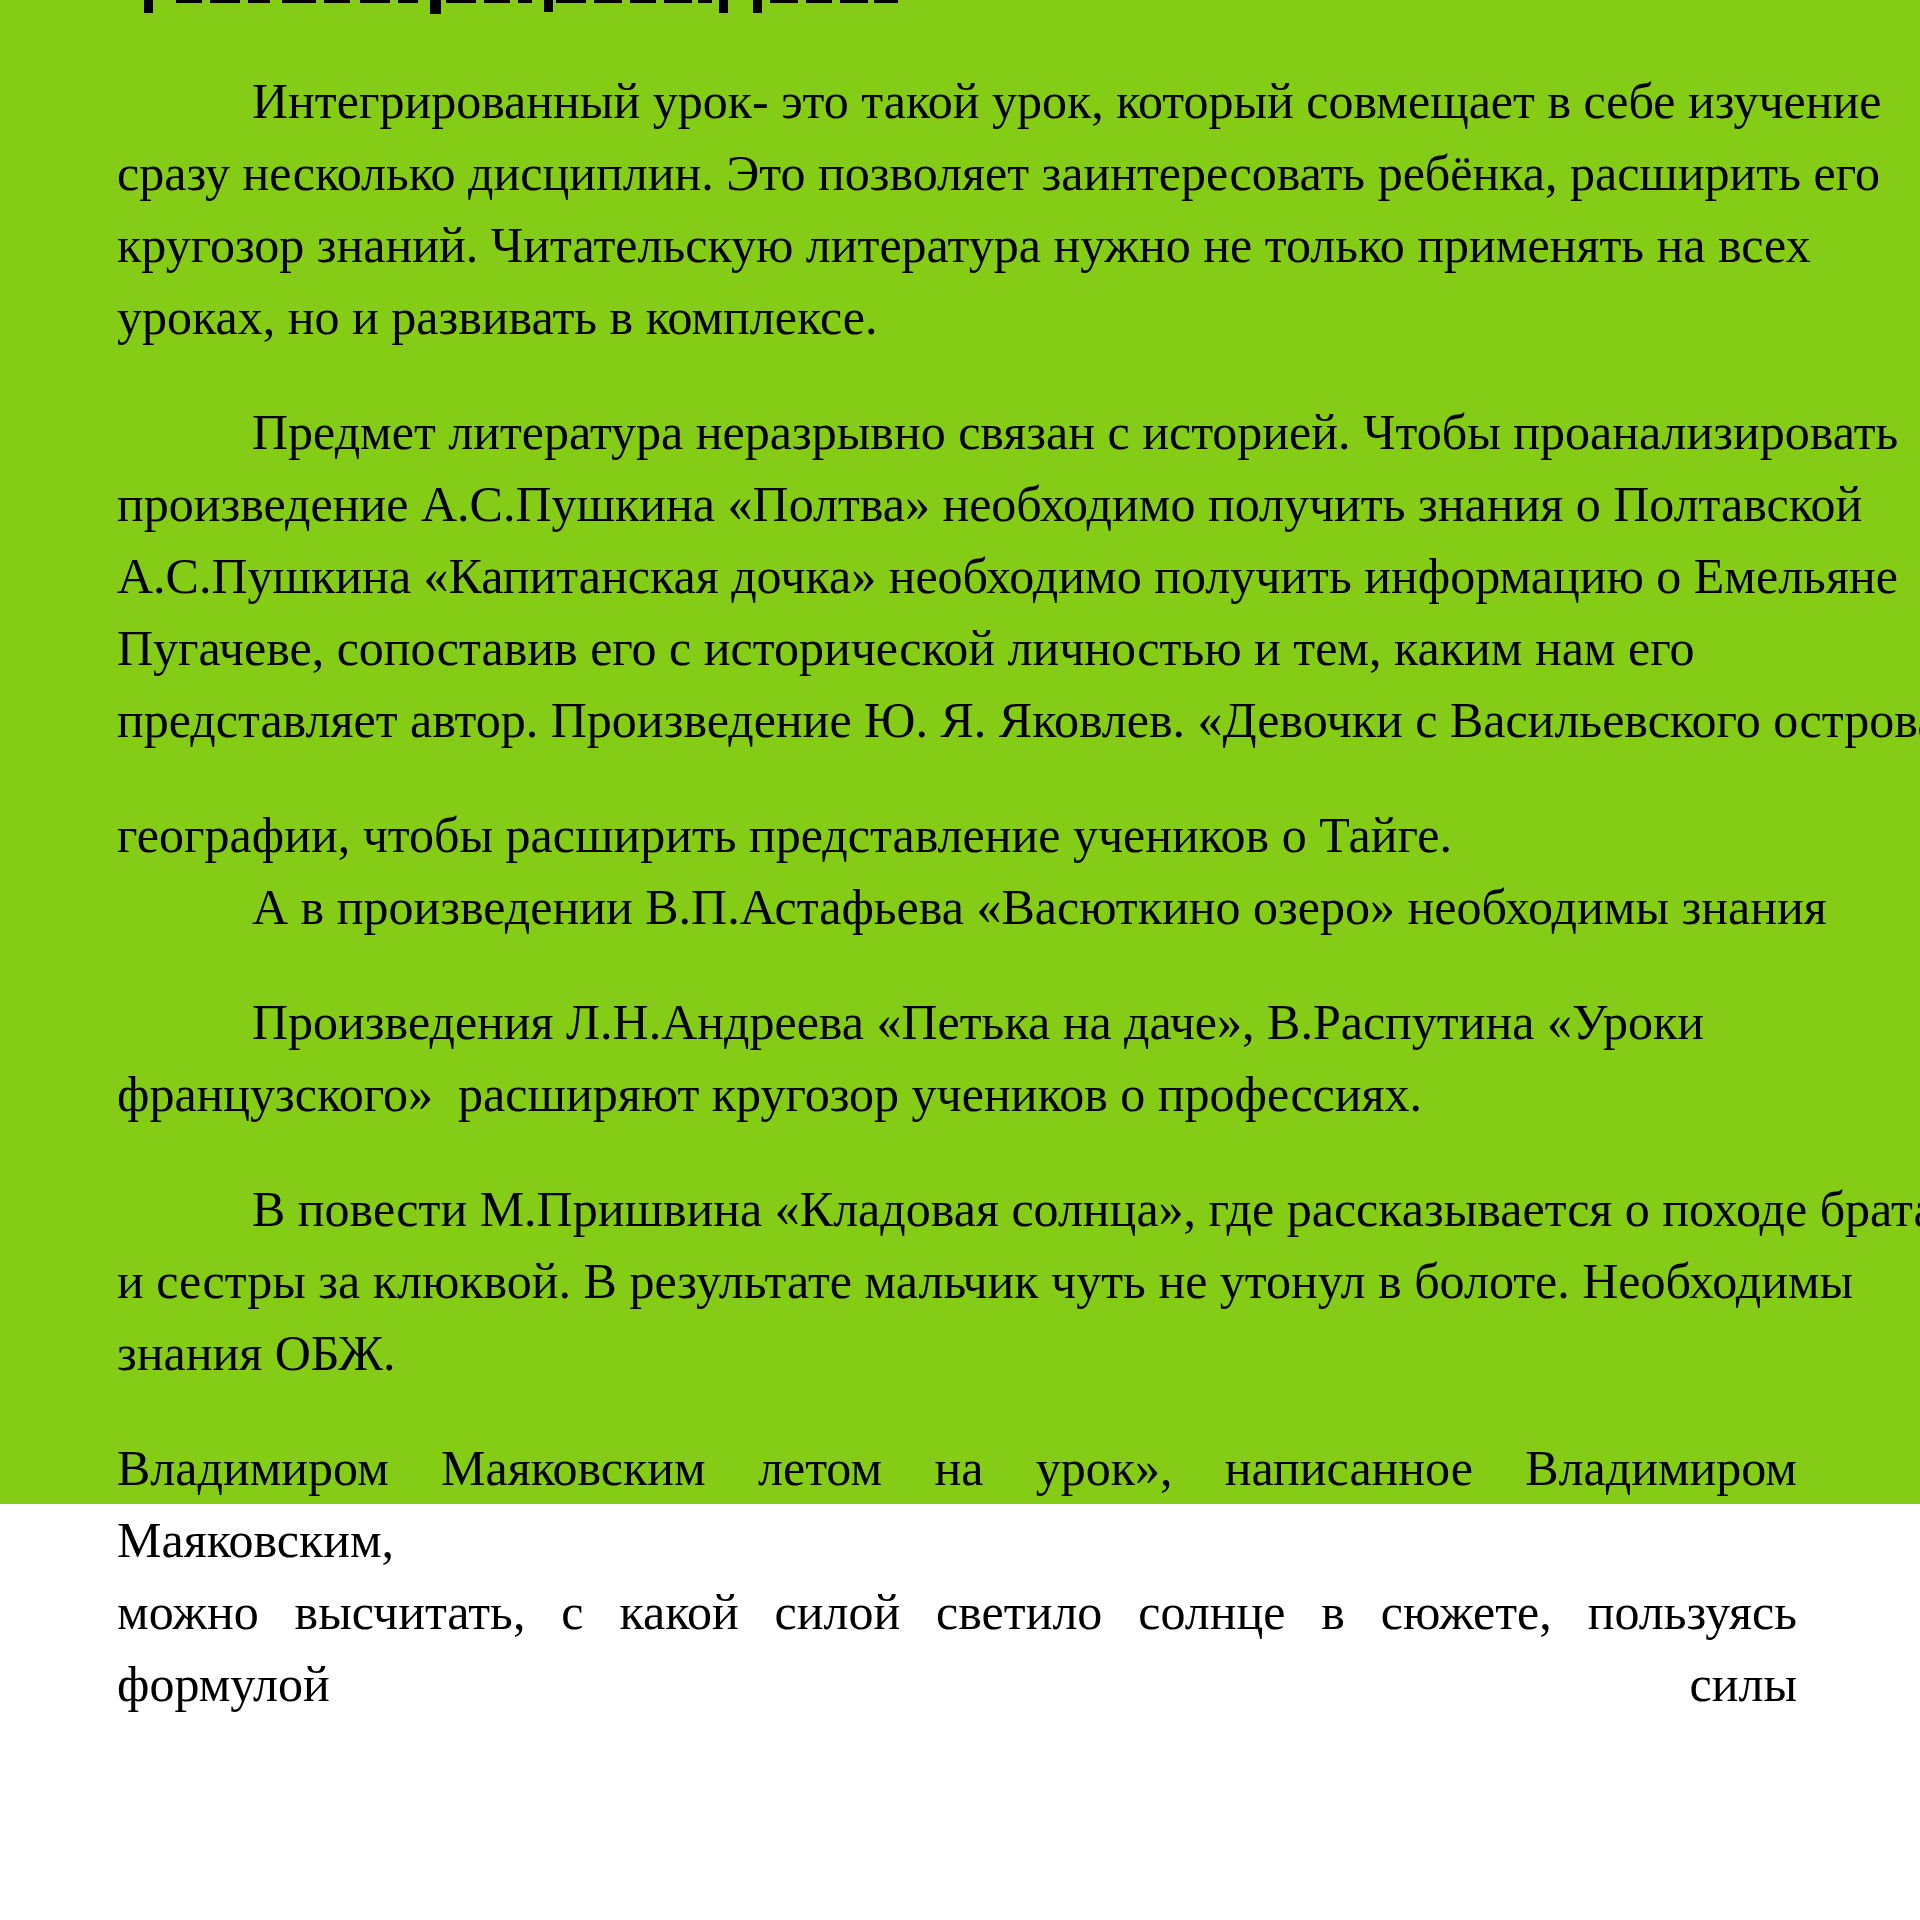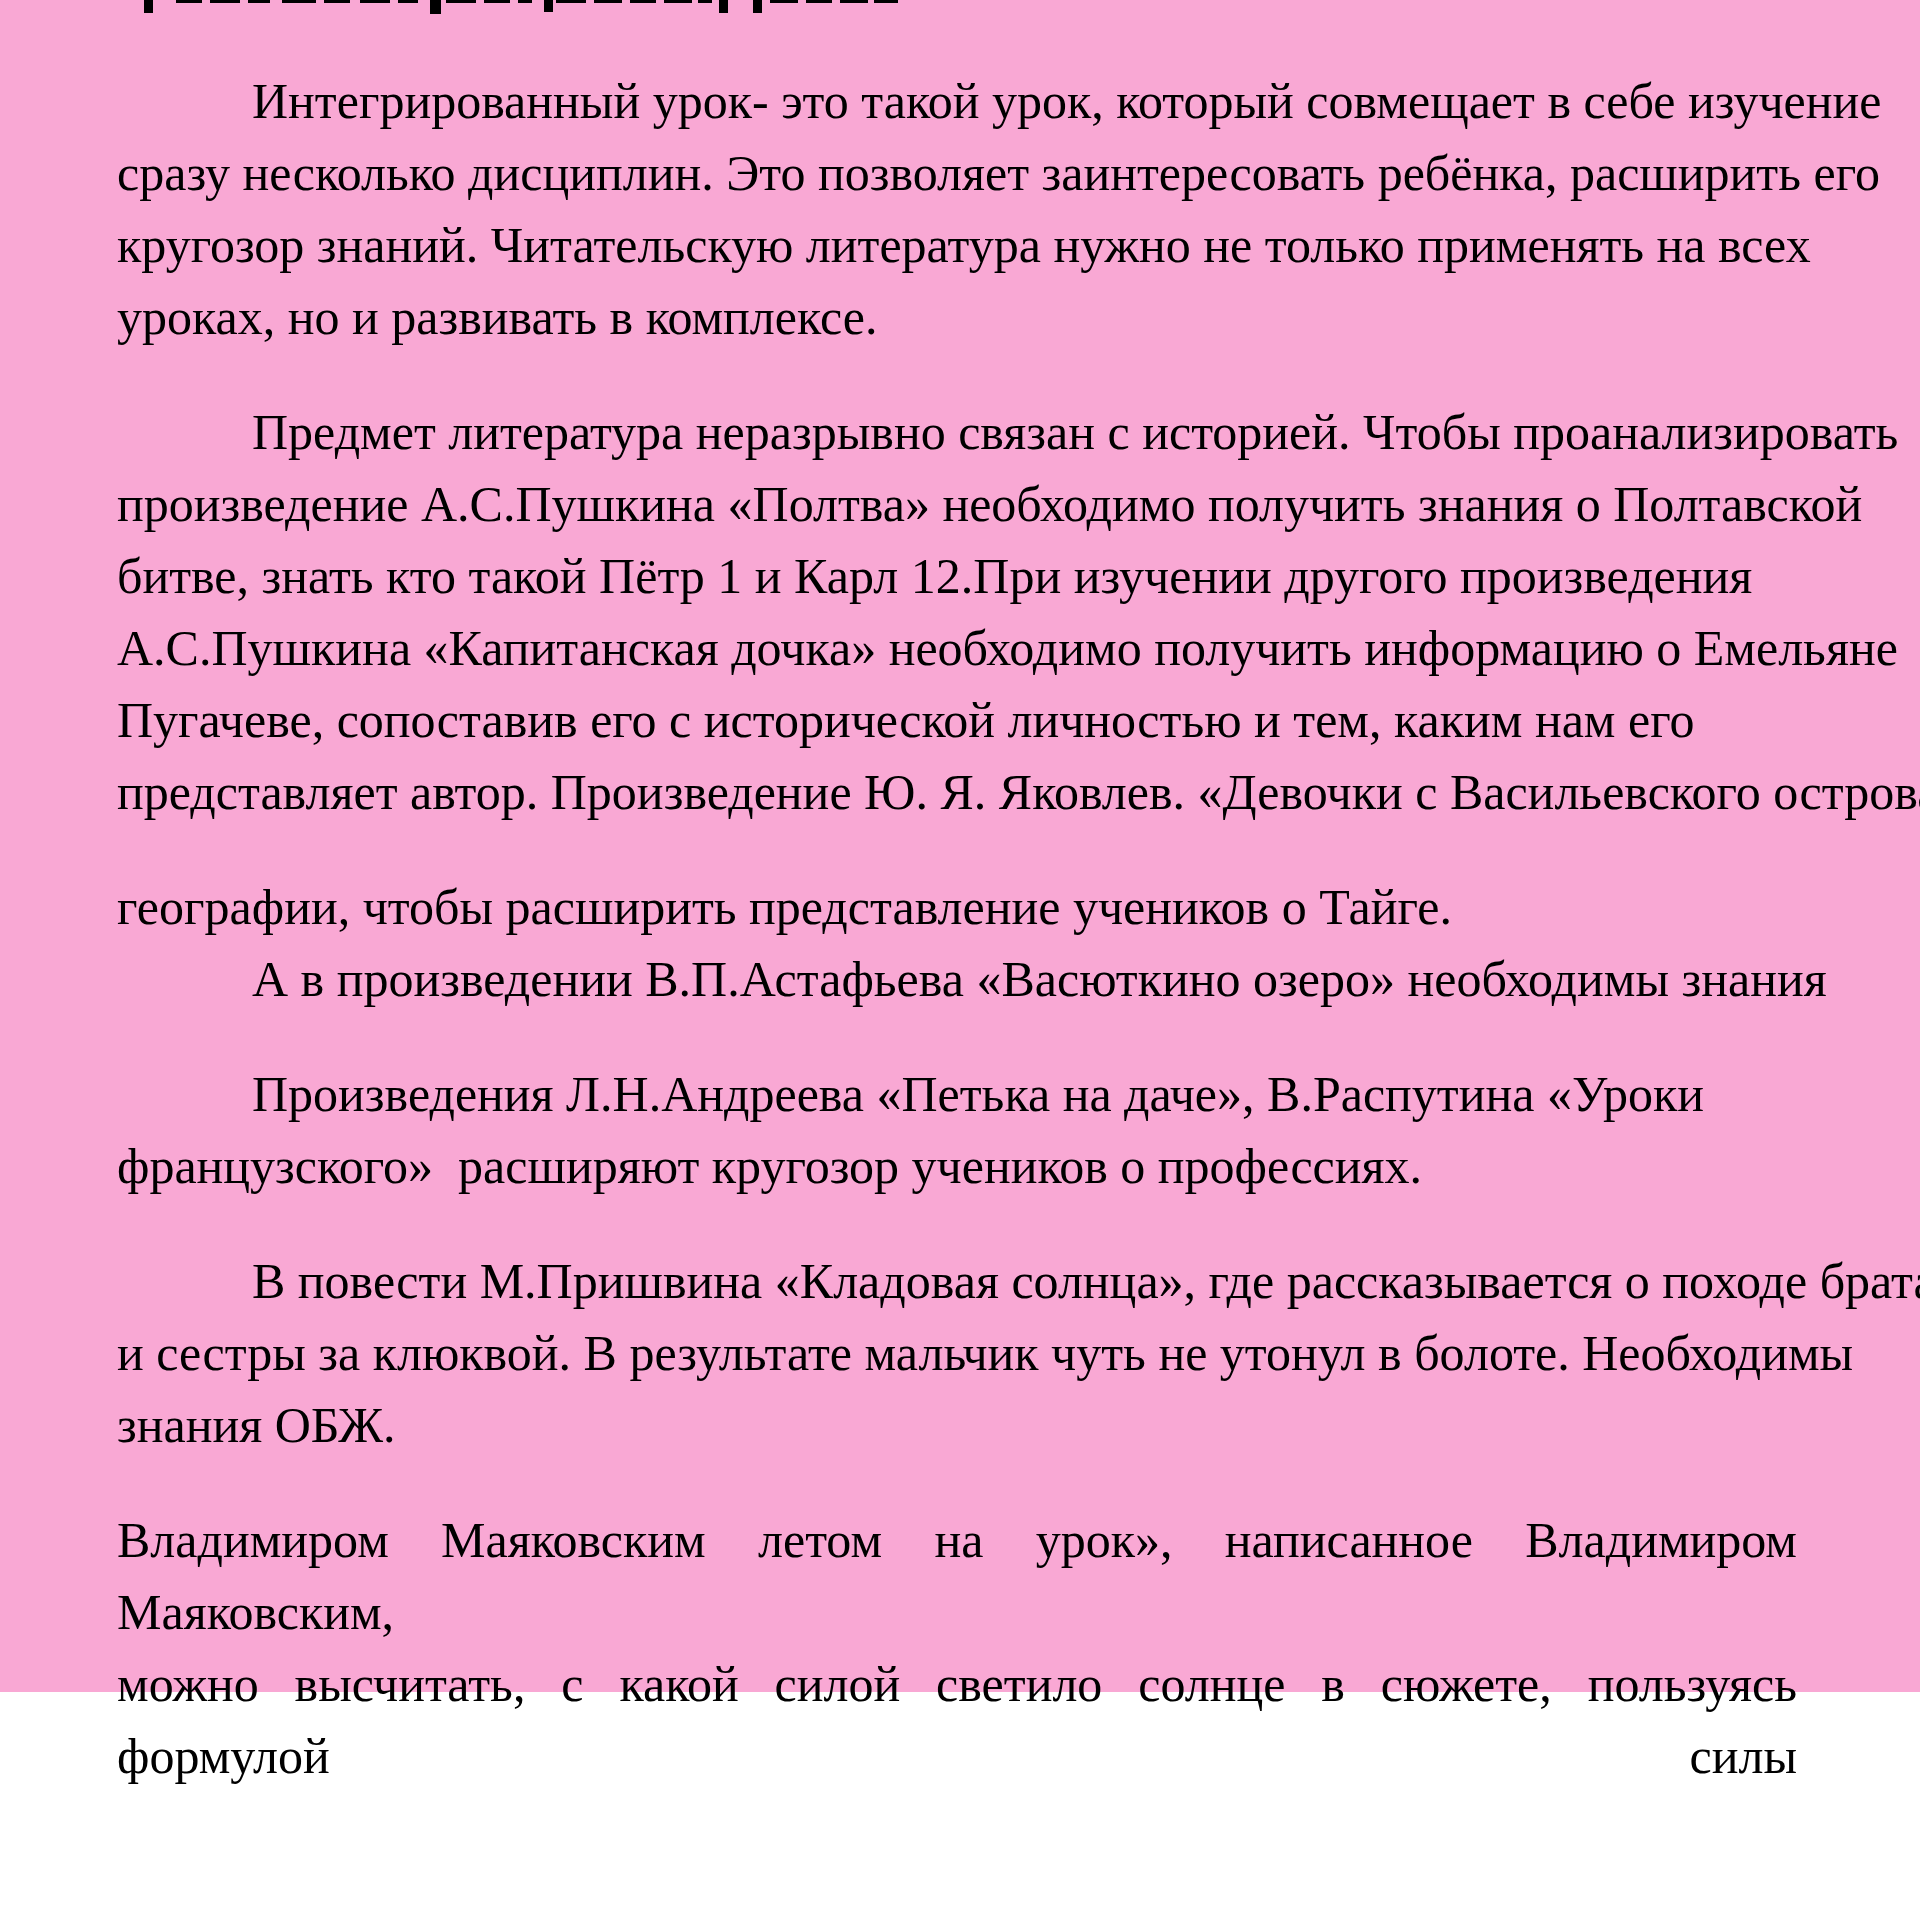--- a/index.html
+++ b/index.html
@@ -4,22 +4,22 @@
 <title>Document</title>
 <style>
   html, body {
     margin: 0; padding: 0;
     width: 1920px; height: 1920px;
     background: #ffffff;
     overflow: hidden;
   }
   .page {
     position: relative;
-    width: 1920px; height: 1692px;
-    background: #f9a8d4;
+    width: 1920px; height: 1504px;
+    background: #84cc16;
     font-family: "Liberation Serif", "DejaVu Serif", serif;
     color: #000000;
   }
   
   .clipped {
     position: absolute;
     left: 0; top: 0; width: 1920px; height: 20px;
   }
   .clipped .mark {
     position: absolute;
@@ -79,21 +79,20 @@
   <div class="content" id="content">
       <div class="paragraph">
         <div class="line indent">Интегрированный урок- это такой урок, который совмещает в себе изучение</div>
         <div class="line">сразу несколько дисциплин. Это позволяет заинтересовать ребёнка, расширить его</div>
         <div class="line">кругозор знаний. Читательскую литература нужно не только применять на всех</div>
         <div class="line">уроках, но и развивать в комплексе.</div>
       </div>
       <div class="paragraph">
         <div class="line indent">Предмет литература неразрывно связан с историей. Чтобы проанализировать</div>
         <div class="line">произведение А.С.Пушкина «Полтва» необходимо получить знания о Полтавской</div>
-        <div class="line">битве, знать кто такой Пётр 1 и Карл 12.При изучении другого произведения</div>
         <div class="line">А.С.Пушкина «Капитанская дочка» необходимо получить информацию о Емельяне</div>
         <div class="line">Пугачеве, сопоставив его с исторической личностью и тем, каким нам его</div>
         <div class="line">представляет автор. Произведение Ю. Я. Яковлев. «Девочки с Васильевского острова»</div>
       </div>
       <div class="paragraph">
         <div class="line">географии, чтобы расширить представление учеников о Тайге.</div>
         <div class="line indent">А в произведении В.П.Астафьева «Васюткино озеро» необходимы знания</div>
       </div>
       <div class="paragraph">
         <div class="line indent">Произведения Л.Н.Андреева «Петька на даче», В.Распутина «Уроки</div>

